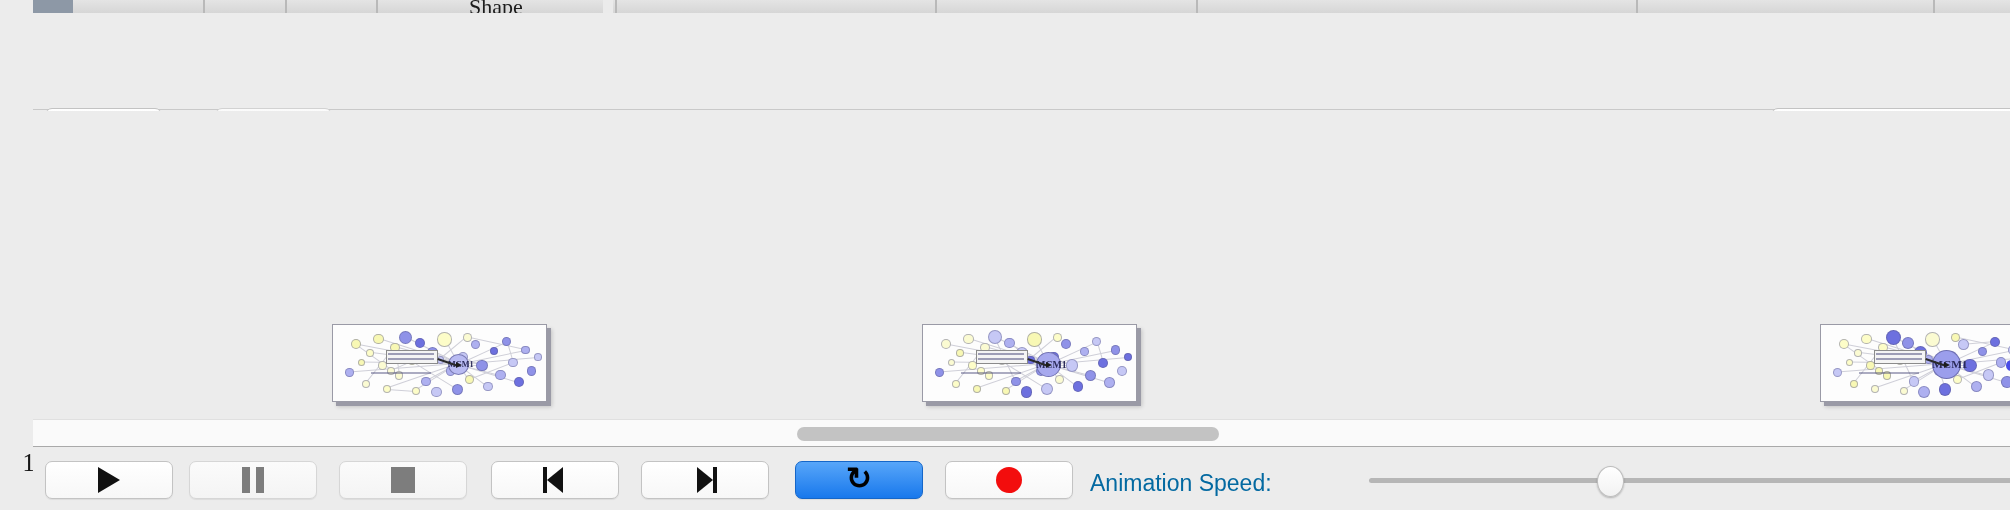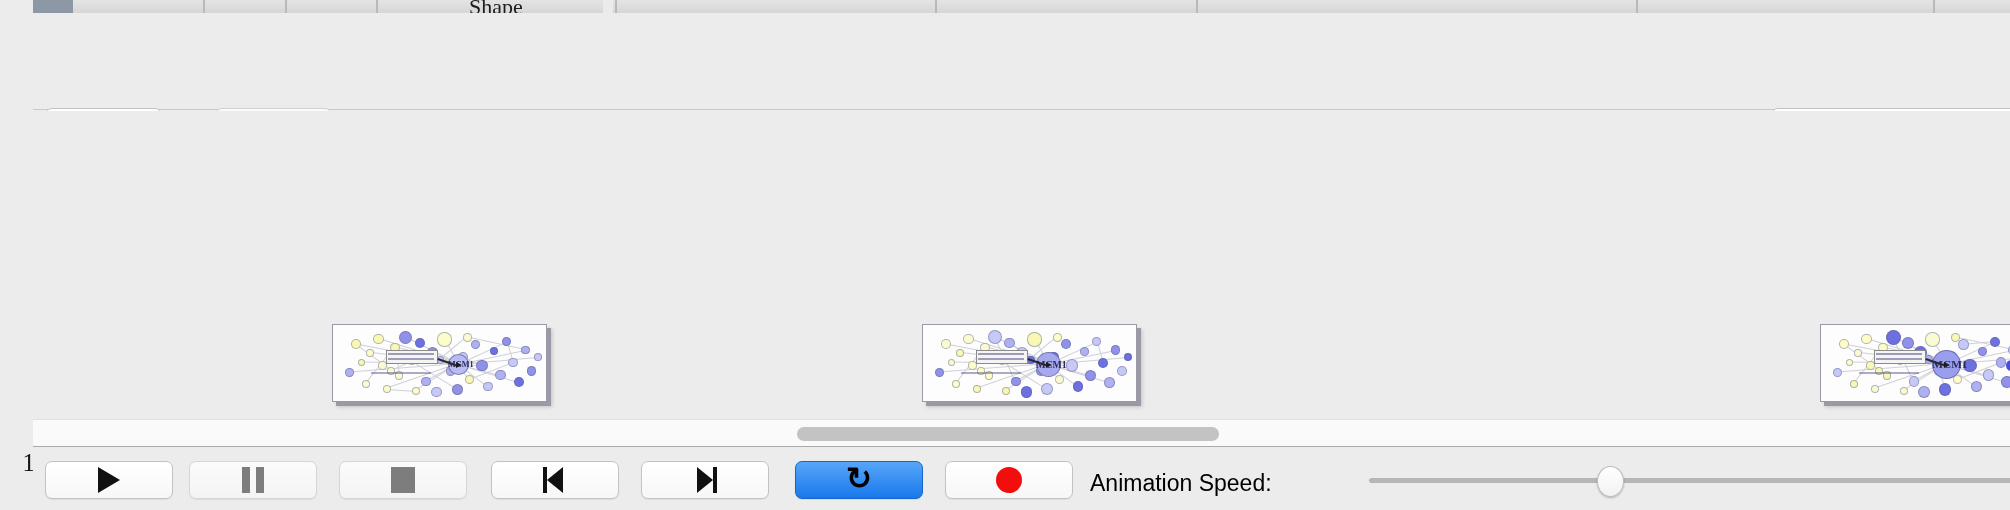--- a/index.html
+++ b/index.html
@@ -141,21 +141,21 @@
   .ico-prev::before { content:""; position:absolute; left:1px; top:0; width:4px; height:26px; background:#111; }
   .ico-prev::after  { content:""; position:absolute; left:5px; top:0; width:0; height:0;
                       border-right:16px solid #111; border-top:13px solid transparent; border-bottom:13px solid transparent; }
   .ico-next::before { content:""; position:absolute; right:1px; top:0; width:4px; height:26px; background:#111; }
   .ico-next::after  { content:""; position:absolute; right:5px; top:0; width:0; height:0;
                       border-left:16px solid #111; border-top:13px solid transparent; border-bottom:13px solid transparent; }
   .ico-loop { font-size: 31px; font-weight: bold; line-height: 1; color: #000; margin-top: -4px; }
   .ico-rec { width: 26px; height: 26px; border-radius: 50%; background: #f30d0d; }
 
   .speed-label {
-    position: absolute; top: 22px; left: 1057px; font-size: 23px; color: #000000;
+    position: absolute; top: 22px; left: 1057px; font-size: 23px; color: #0369a1;
     white-space: nowrap;
   }
   .slider-wrap { position: absolute; top: 13px; left: 1336px; width: 652px; height: 38px; }
   .slider-track {
     position: absolute; top: 17px; left: 0; width: 652px; height: 5px;
     border-radius: 3px; background: #b6b6b6;
   }
   .slider-thumb {
     position: absolute; top: 5px; width: 27px; height: 31px; border-radius: 50%;
     background: linear-gradient(#ffffff,#f2f2f2); border: 1px solid #bdbdbd;

